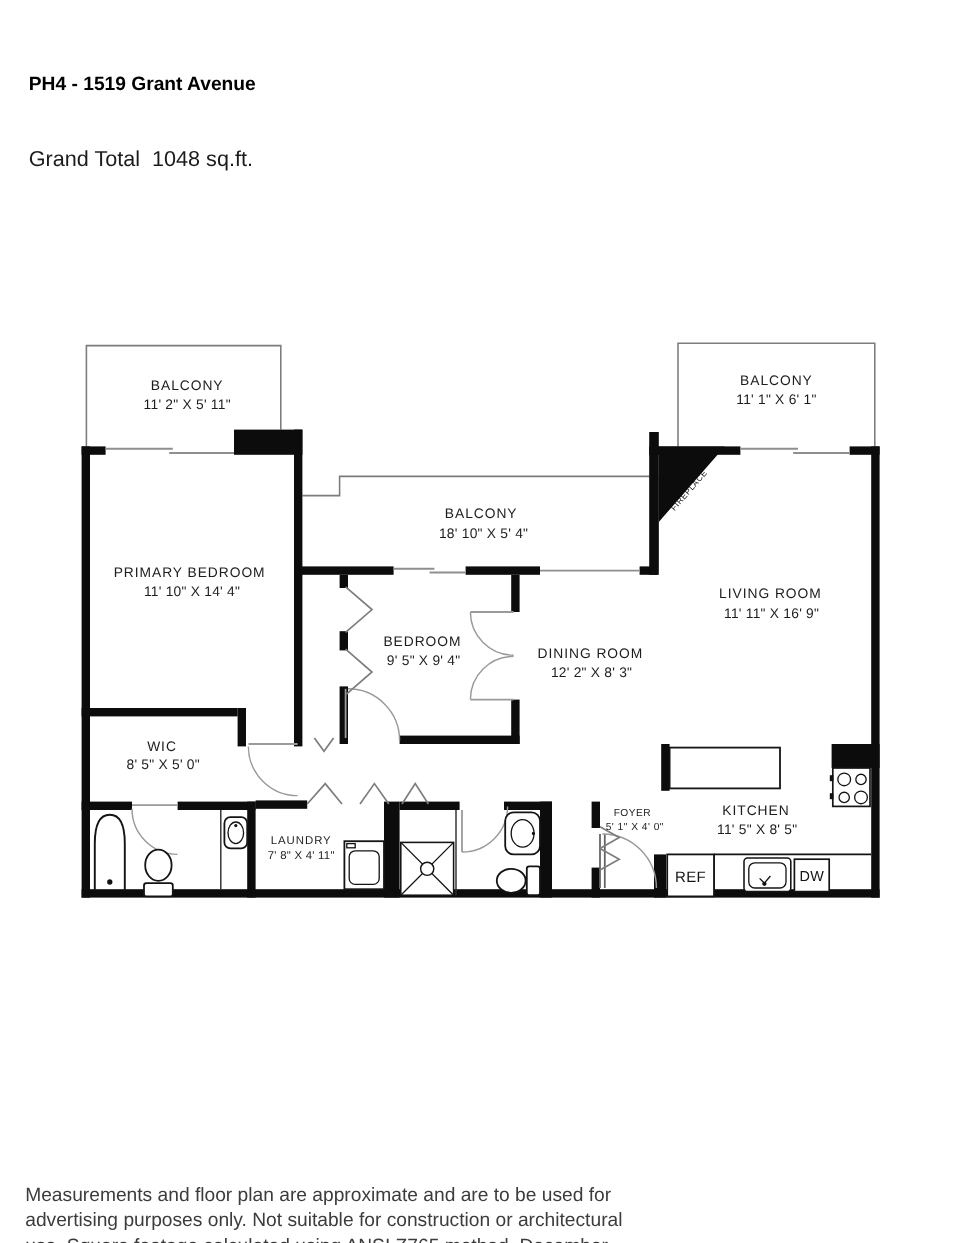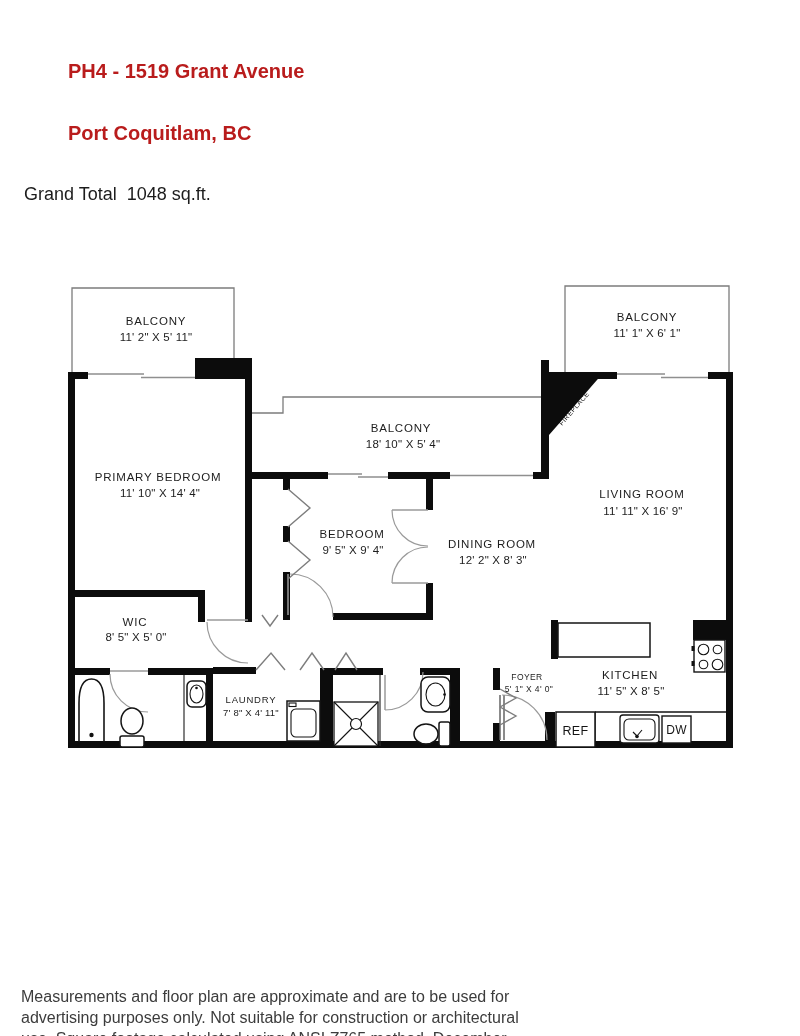--- a/index.html
+++ b/index.html
@@ -1,19 +1,19 @@
 <!DOCTYPE html>
 <html><head>
 <meta charset="utf-8">
 <style>
   html,body{margin:0;padding:0;background:#ffffff;}
   body{width:800px;height:1036px;position:relative;overflow:hidden;
        font-family:"Liberation Sans",sans-serif;}
   .hdr{position:absolute;left:24px;top:22px;white-space:pre;}
-  .h1{font-size:20px;font-weight:700;color:#b91c1c;line-height:26px;margin-left:44px;}
+  .h1{font-size:16px;font-weight:700;color:#000000;line-height:26px;}
   .h2{font-size:18px;font-weight:400;color:#1c1c1c;line-height:25px;}
   .ftr{position:absolute;left:21px;top:986px;width:516px;font-size:16px;
        line-height:1.32;color:#3c3c3c;}
   svg{position:absolute;left:0;top:0;font-family:"Liberation Sans",sans-serif;}
   .wall{fill:#0c0c0c;stroke:none;}
   .bal{stroke:#7c7c7c;stroke-width:1.3;fill:none;}
   .thin{stroke:#2e2e2e;stroke-width:1.2;fill:none;}
   .win{stroke:#8f8f8f;stroke-width:1.7;fill:none;}
   .door{stroke:#9a9a9a;stroke-width:1.2;fill:none;}
   .leaf{stroke:#9a9a9a;stroke-width:1.5;fill:none;}
@@ -25,21 +25,20 @@
   .sm{font-size:9.5px;}
   .xs{font-size:8.5px;letter-spacing:.4px;}
   .app{font-size:12.5px;letter-spacing:.3px;fill:#141414;text-anchor:middle;}
   .fp{font-size:6.8px;letter-spacing:.5px;fill:#101010;}
 </style>
 </head>
 <body>
 
 <div class="hdr">
   <div class="h1">PH4 - 1519 Grant Avenue</div>
-  <div class="h1">Port Coquitlam, BC</div>
   <div class="h2">Grand Total  1048 sq.ft.</div>
 </div>
 
 <svg width="800" height="1036" viewBox="0 0 800 1036">
 
   <g>
     <path class="bal" d="M72,372 L72,288 L234,288 L234,358"></path>
     <path class="bal" d="M565,372 L565,286 L729,286 L729,372"></path>
     <path class="bal" d="M252,413 L283,413 L283,397 L548,397 L548,472"></path>
   </g>

